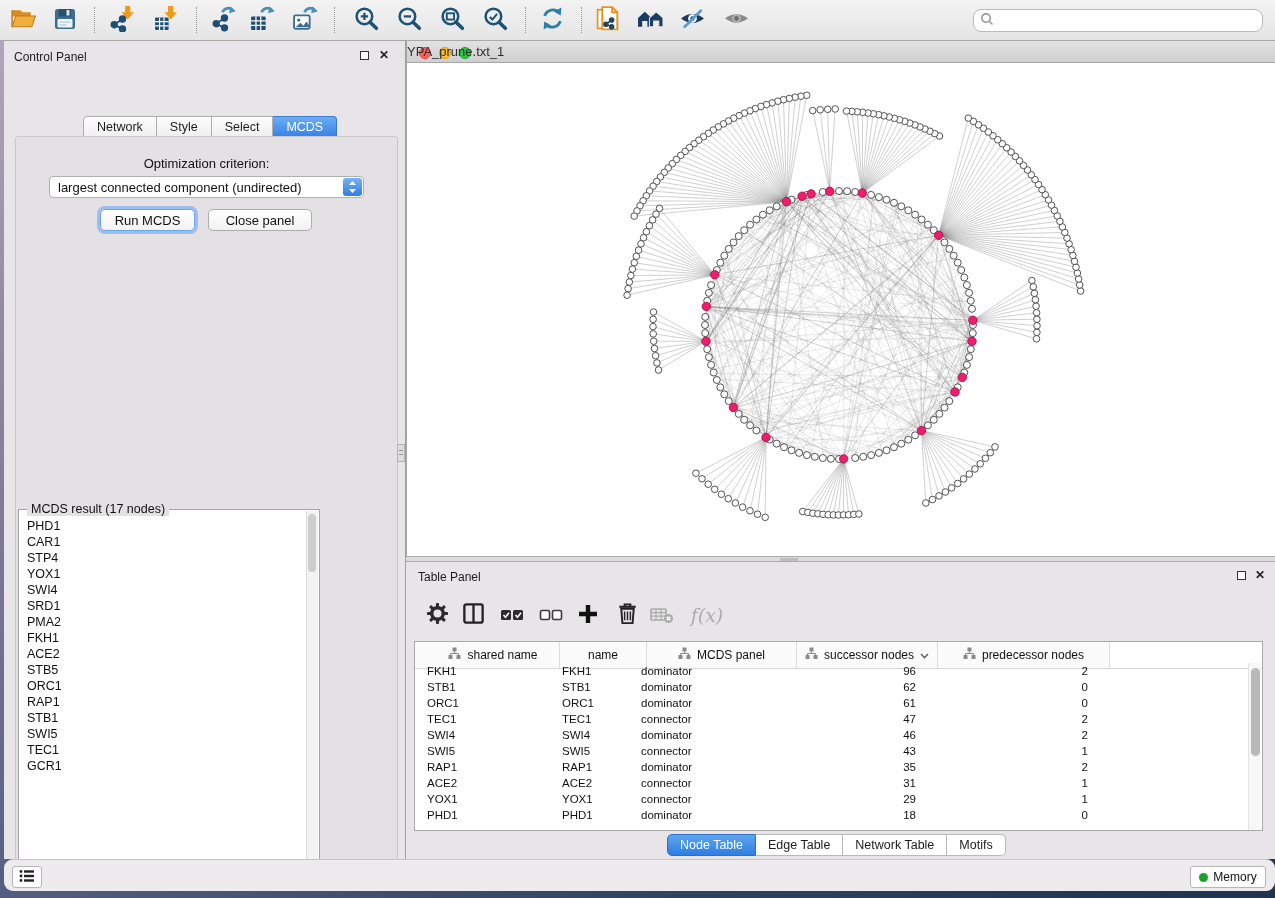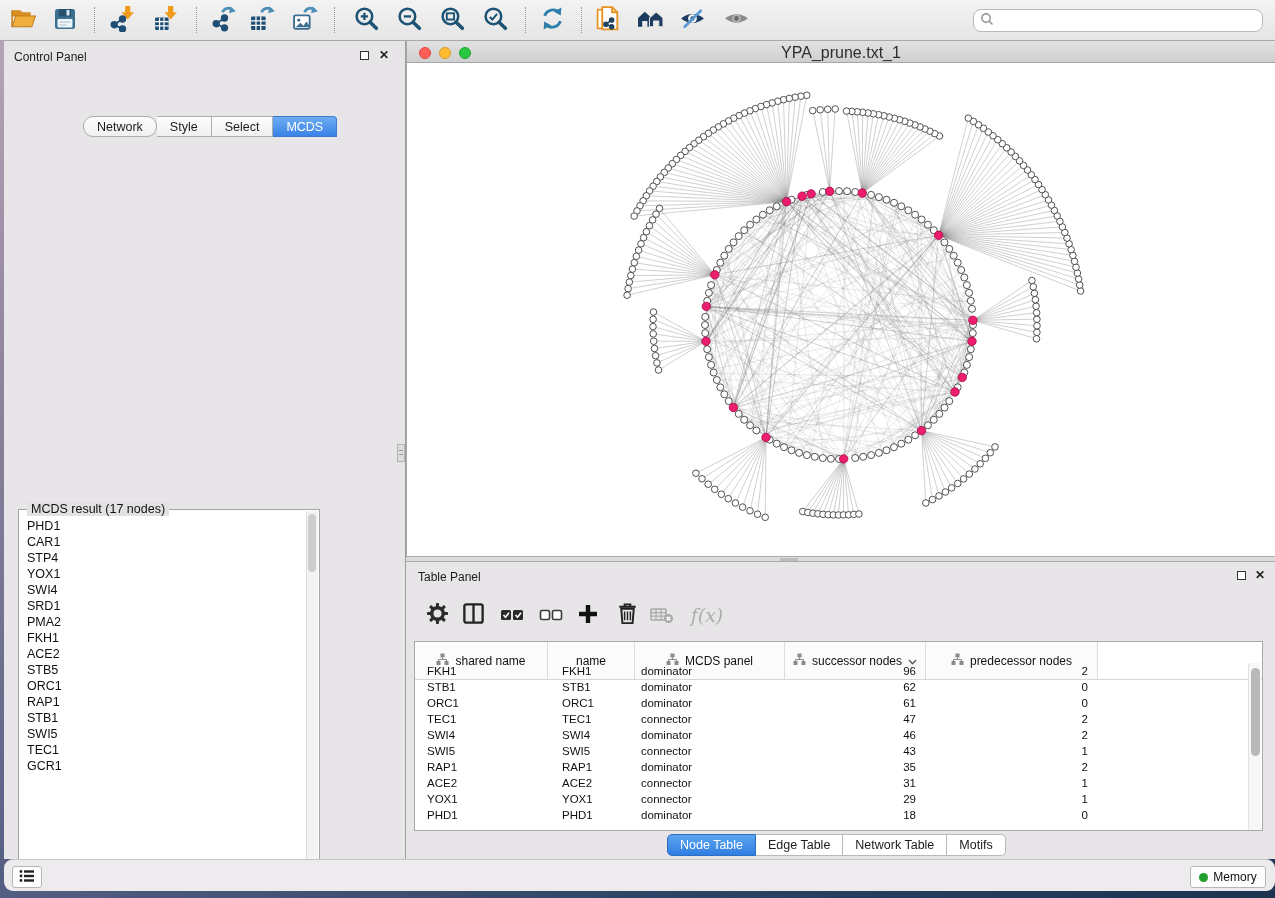--- a/index.html
+++ b/index.html
@@ -21,21 +21,21 @@
   
   .main-bg { position:absolute; left:4px; top:41px; width:1271px; height:818px; background:#e7e5e7; }
 
   
   .panel-title { position:absolute; font-size:12px; color:#1c1c1c; }
   .float-ic { position:absolute; width:9px; height:9px; border:1.5px solid #333; background:#fff; }
   .close-ic { position:absolute; font-size:12px; font-weight:bold; color:#222; line-height:10px; }
   .cp-tabs { position:absolute; left:79px; top:75px; height:21px; display:flex; }
   .cp-tab { height:21px; padding:0 13px; font-size:12.5px; color:#1c1c1c; background:linear-gradient(#fdfdfd,#f0f0f0);
     border:1px solid #adadad; border-left-width:0; display:flex; align-items:center; justify-content:center; cursor:pointer; }
-  .cp-tab:first-child { border-left-width:1px; border-top-left-radius:4px;border-radius:10px; }
+  .cp-tab:first-child { border-left-width:1px; border-top-left-radius:4px; }
   .cp-tab:last-child { border-top-right-radius:4px; }
   .cp-tab.active { background:linear-gradient(#6cadf2,#3a83e6); color:#fff; border-color:#3a7bd0; }
   .cp-content { position:absolute; left:11px; top:95px; width:383px; height:740px;
     background:#e3e1e3; border:1px solid #c9c9c9; border-radius:3px; }
   .opt-label { position:absolute; left:0; top:19px; width:100%; text-align:center; font-size:13px; color:#111; }
   .selectbox { position:absolute; left:33px; top:39px; width:315px; height:22px; background:#fff;
     border:1px solid #b0b0b0; border-radius:4px; font-size:13px; color:#111;
     display:flex; align-items:center; padding-left:8px; cursor:pointer; }
   .stepper { position:absolute; right:1px; top:1px; width:19px; height:18px; border-radius:3px;
     background:linear-gradient(#77b4f5,#2f7ce0); display:flex; flex-direction:column; align-items:center; justify-content:center; }
@@ -46,39 +46,39 @@
   .mcds-legend { position:absolute; left:8px; top:-8px; background:#e3e1e3; padding:0 4px; font-size:12.5px; color:#111; }
   .mcds-list { position:absolute; left:0; top:4px; width:356px; padding:4px 0 0 8px; }
   .mcds-list div { font-size:12.5px; line-height:16px; color:#111; }
   .mcds-scroll { position:absolute; right:1px; top:1px; width:12px; height:366px; background:#f3f3f3; border-left:1px solid #dcdcdc; }
   .mcds-thumb { position:absolute; left:1px; top:3px; width:8px; height:58px; background:#cdcdcd; border-radius:4px; }
 
   
   .net-titlebar { position:absolute; left:406px; top:41px; width:869px; height:22px;
     background:linear-gradient(#e2e2e2,#cfcfcf); border-bottom:1px solid #a6a6a6; border-left:1px solid #a6a6a6; }
   .tl { position:absolute; top:6px; width:12px; height:12px; border-radius:50%; }
-  .net-title { position:absolute; width:100%; text-align:center; top:3px; font-size:16px; color:#2e2e2e; }
+  .net-title { position:absolute; width:100%; top:3px; font-size:13px; color:#2e2e2e; }
   .net-canvas { position:absolute; left:406px; top:63px; width:869px; height:493px; background:#fff; border-left:1px solid #a6a6a6; }
 
   
   .vsplit { position:absolute; left:405px; top:41px; width:1px; height:818px; background:#9e9e9e; }
   .vsplit-handle { position:absolute; left:397px; top:444px; width:8px; height:18px; background:#dcdcdc; border:1px solid #b3b3b3; }
   .vsplit-handle::before { content:""; position:absolute; left:1px; right:1px; top:5px; border-top:1px solid #9a9a9a; }
   .vsplit-handle::after  { content:""; position:absolute; left:1px; right:1px; top:9px; border-top:1px solid #9a9a9a; }
   .hsplit { position:absolute; left:406px; top:556px; width:869px; height:6px; background:#dcdcdc;
     border-top:1px solid #ababab; border-bottom:1px solid #ababab; }
   .hsplit-handle { position:absolute; left:374px; top:1px; width:18px; height:3px; background:#bdbdbd; }
 
   
   .tp-bg { position:absolute; left:406px; top:562px; width:869px; height:296px; background:#e7e5e7; }
   .tp-toolbar-btn { position:absolute; top:598px; width:34px; height:34px; background:none; border:none;
     display:flex; align-items:center; justify-content:center; cursor:pointer; }
   .tbl { position:absolute; left:414px; top:641px; width:849px; height:190px; background:#fff; border:1px solid #a9a9a9; }
-  .tbl-header { display:grid; grid-template-columns:133px 87px 150px 141px 172px 1fr; height:38px;
-    background:#fbfbfb; border-bottom:1px solid #d5d5d5; }
+  .tbl-header { display:grid; grid-template-columns:133px 87px 150px 141px 172px 1fr; height:27px;
+    background:#fbfbfb; border-bottom:1px solid #d5d5d5;padding-left:12px; }
   .th { display:flex; align-items:center; justify-content:center; gap:6px; font-size:12px; color:#111;
     border-right:1px solid #dcdcdc; overflow:hidden; white-space:nowrap; cursor:pointer; }
   .th:last-child { border-right:none; }
   .tbl-body { position:absolute; left:0; top:21px; width:834px; }
   .trow { display:grid; grid-template-columns:133px 87px 150px 141px 172px 1fr; height:16px; cursor:default; }
   .trow div { font-size:11.5px; color:#111; line-height:16px; white-space:nowrap; overflow:hidden; }
   .c-l1 { padding-left:12px; } .c-l2 { padding-left:14px; } .c-l3 { padding-left:6px; }
   .c-r4 { text-align:right; padding-right:10px; } .c-r5 { text-align:right; padding-right:10px; }
   .tbl-scroll { position:absolute; right:1px; top:21px; width:13px; height:167px; background:#f7f7f7; border-left:1px solid #e2e2e2; }
   .tbl-thumb { position:absolute; left:2px; top:5px; width:9px; height:88px; background:#b9b9b9; border-radius:5px; }
@@ -259,20 +259,34 @@
     <span class="float-ic" style="left:356px; top:10px;"></span>
     <span class="close-ic" style="left:375px; top:9px;">✕</span>
 
     <div class="cp-tabs" id="cp-tabs">
         <div class="cp-tab">Network</div>
         <div class="cp-tab">Style</div>
         <div class="cp-tab">Select</div>
         <div class="cp-tab active">MCDS</div>
       </div>
 
+    <div class="cp-content">
+      <div class="opt-label">Optimization criterion:</div>
+      <div class="selectbox">
+        <span>largest connected component (undirected)</span>
+        <span class="stepper">
+          <svg width="9" height="14" viewBox="0 0 9 14">
+              <path d="M4.5 1 L8 5 H1z" fill="#fff"></path>
+              <path d="M4.5 13 L1 9 H8z" fill="#fff"></path>
+            </svg>
+        </span>
+      </div>
+      <button class="btn focused" style="left:84px; top:72px; width:95px;">Run MCDS</button>
+      <button class="btn" style="left:192px; top:72px; width:104px;">Close panel</button>
+    </div>
 
     <div class="mcds-box">
       <span class="mcds-legend">MCDS result (17 nodes)</span>
       <div class="mcds-list" id="mcds-list">
           <div>PHD1</div>
           <div>CAR1</div>
           <div>STP4</div>
           <div>YOX1</div>
           <div>SWI4</div>
           <div>SRD1</div>

